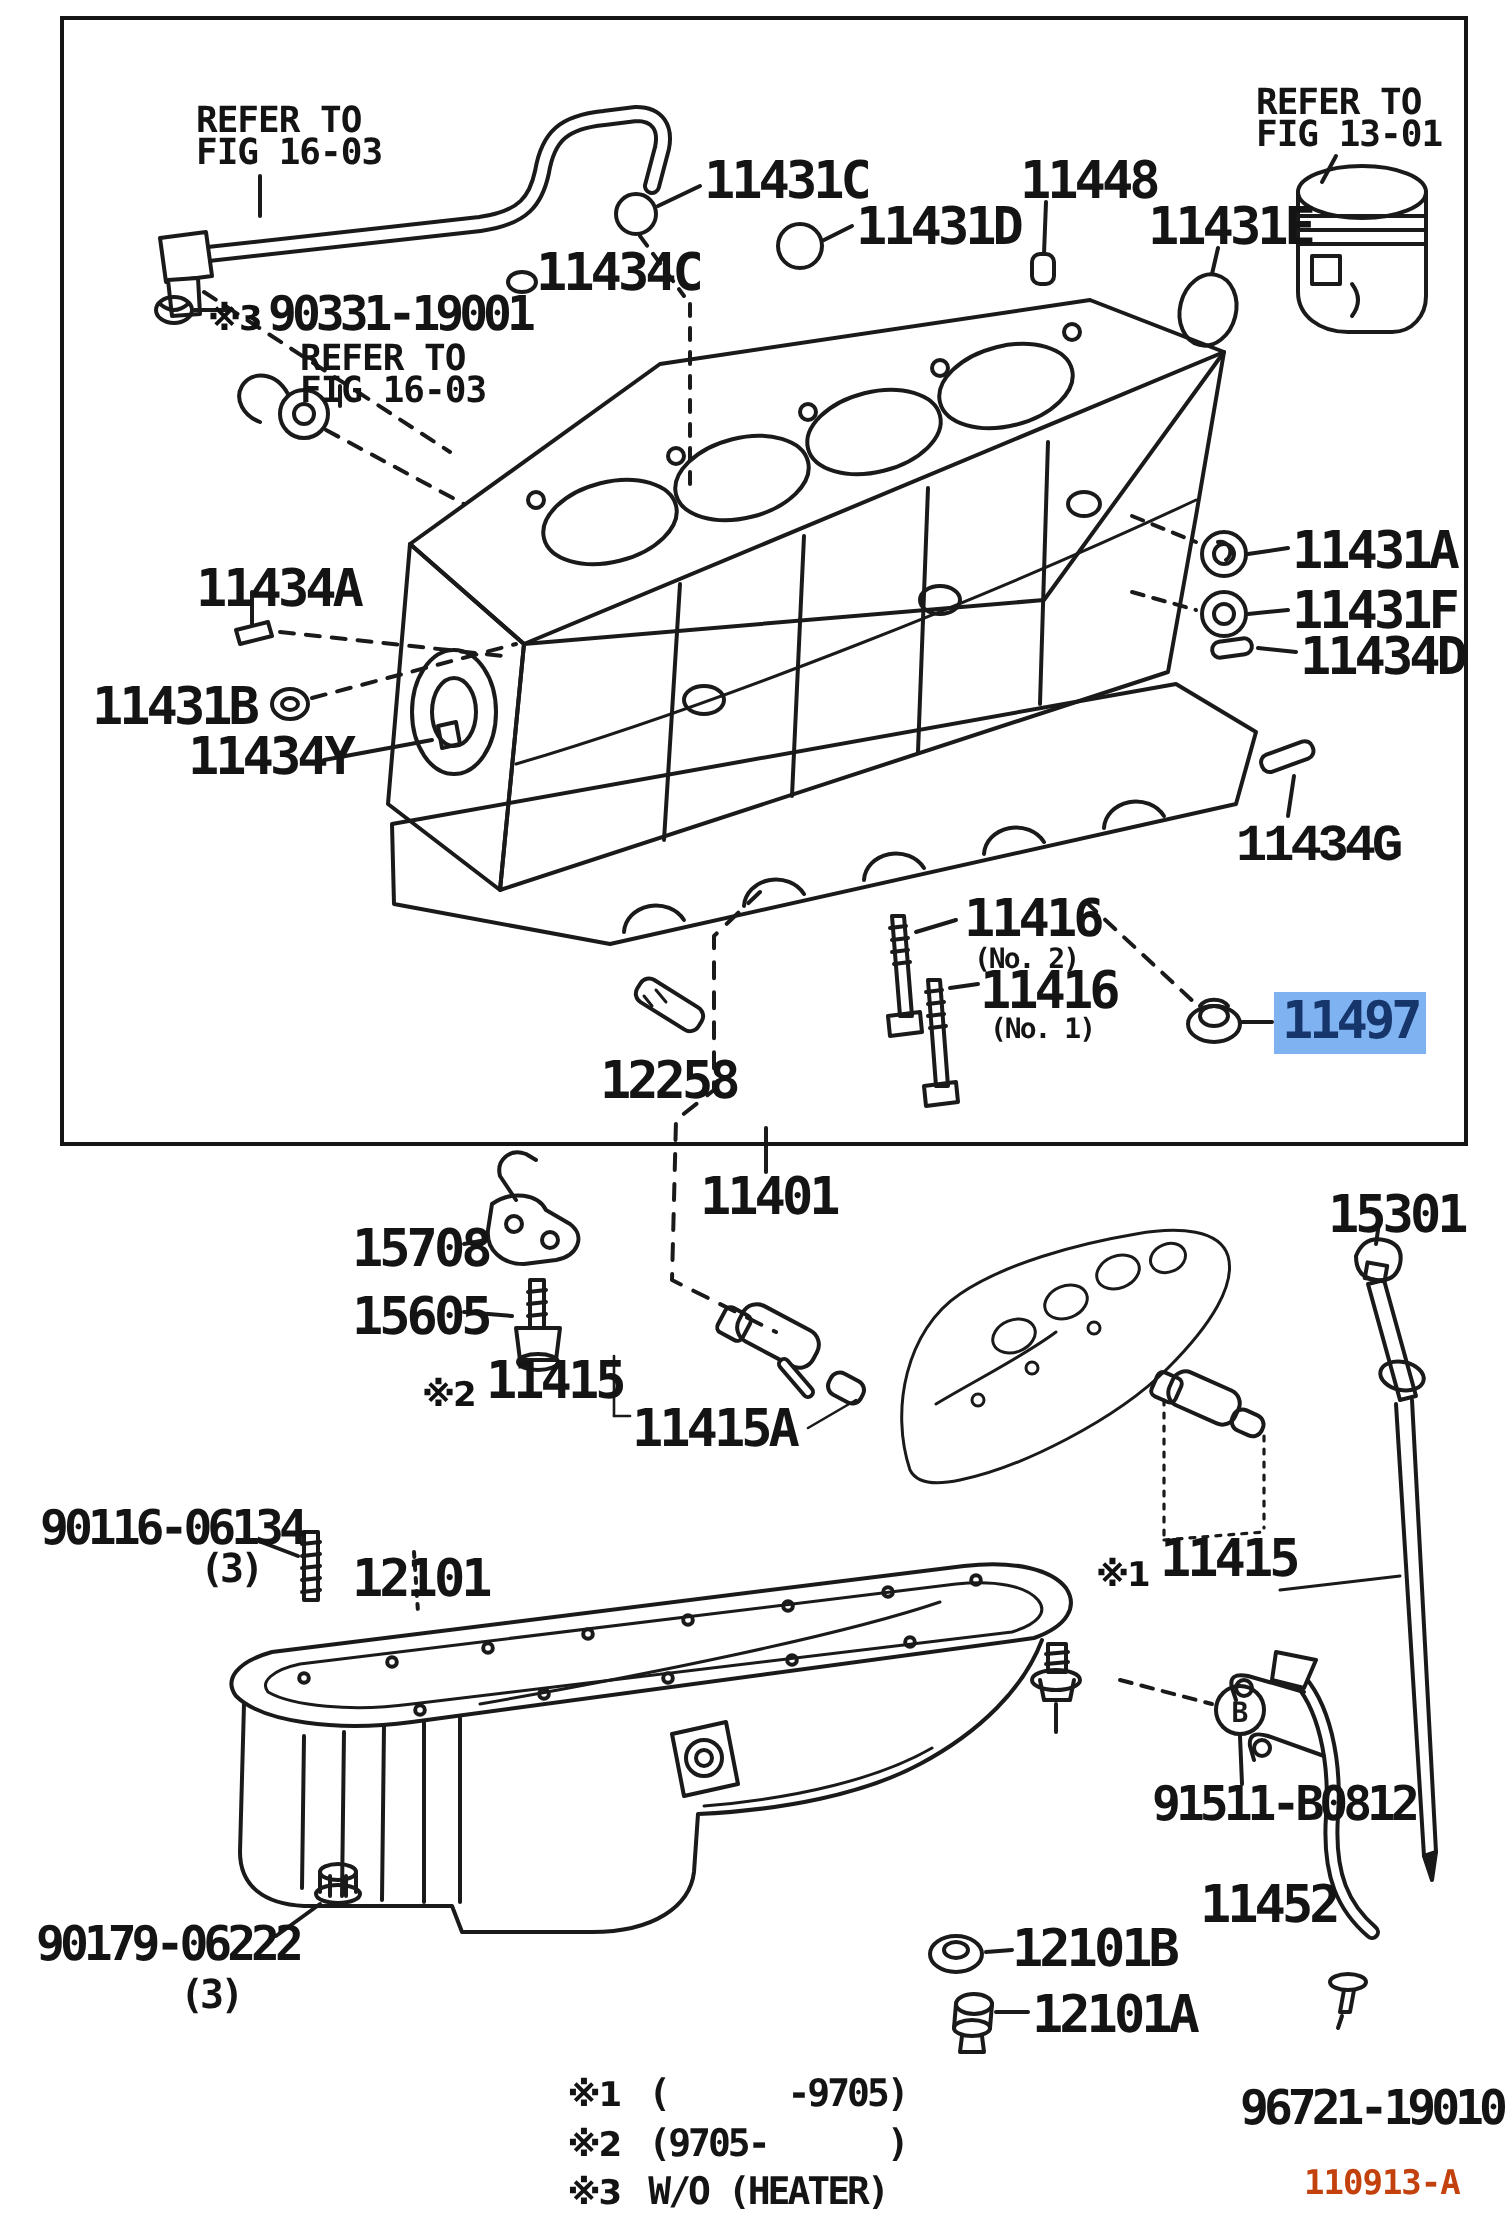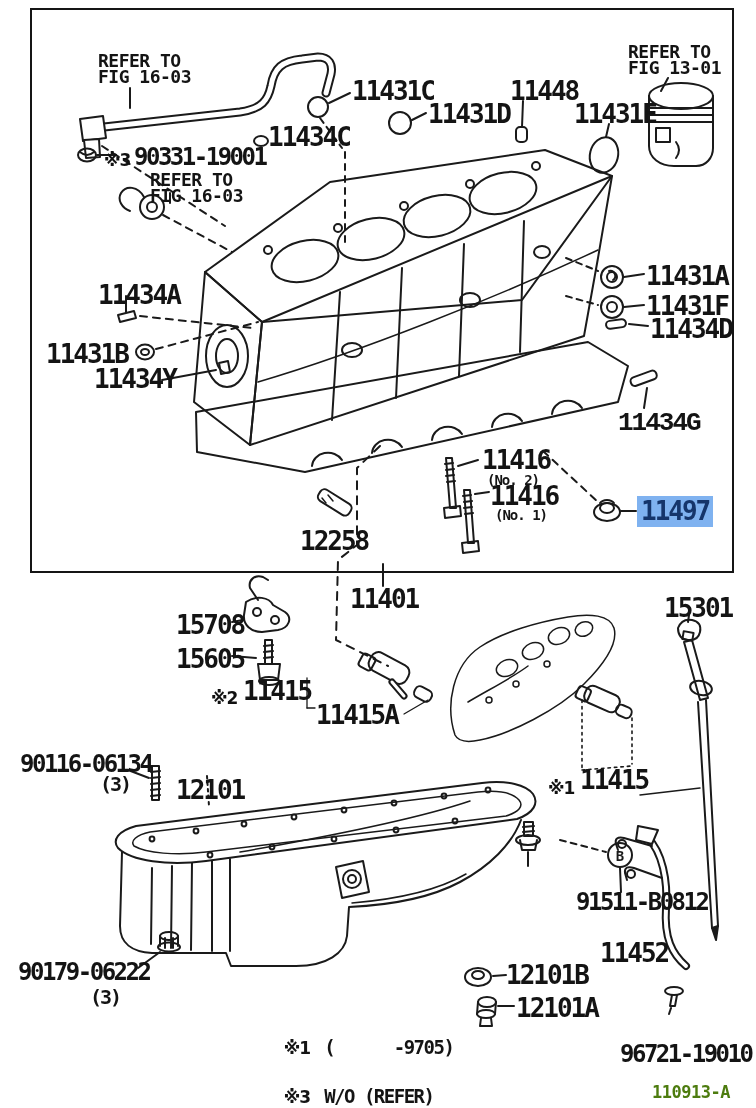--- a/index.html
+++ b/index.html
@@ -10,21 +10,21 @@
   .part{position:absolute;font-weight:bold;font-size:26px;letter-spacing:-2px;white-space:nowrap;line-height:1;color:#141414;}
   .part-sm{font-size:24px;letter-spacing:-2.5px;}
   .ref{position:absolute;font-weight:bold;font-size:18px;letter-spacing:-0.5px;line-height:16px;white-space:nowrap;color:#141414;}
   .sub{position:absolute;font-weight:bold;font-size:14px;letter-spacing:-1px;white-space:nowrap;color:#141414;}
   .marker{font-family:"DejaVu Sans","DejaVu Sans Mono",sans-serif;font-weight:bold;font-size:17px;letter-spacing:-1px;}
   .mk{position:absolute;}
   .qty{position:absolute;font-weight:bold;font-size:20px;letter-spacing:-2px;color:#141414;}
   .hl{background:var(--hl-bg,#7FB2F0);color:var(--hl-fg,#15356B);padding:2px 4px 3px 4px;}
   .note-row{position:absolute;font-weight:bold;font-size:19px;letter-spacing:-1.5px;white-space:pre;color:#141414;}
   .note-row .marker{margin-right:14px;}
-  .doc{position:absolute;font-weight:bold;font-size:17px;letter-spacing:-0.5px;color:#4d7c0f;}
+  .doc{position:absolute;font-weight:bold;font-size:17px;letter-spacing:-0.5px;color:#c2410c;}
 </style>
 </head>
 <body>
 
 <div id="canvas">
 
   <svg id="art" width="756" height="1108" viewBox="0 0 756 1108" fill="none" stroke="#1a1a1a" stroke-width="2" stroke-linecap="round" stroke-linejoin="round">
 
     <g>
       <path d="M95,128 L240,112 C262,109 268,100 271,86 C274,68 282,61 302,59 L318,57 C329,57 333,64 331,74 L326,93" stroke-width="9"></path>
@@ -411,18 +411,21 @@
     <span class="qty" style="left:90px;top:985px;">(3)</span>
   </div>
 
   <div class="part" style="left:506px;top:962px;">12101B</div>
   <div class="part" style="left:516px;top:995px;">12101A</div>
   <div class="part part-sm" style="left:620px;top:1008px;margin-top:34px;">96721-19010</div>
 
   <div class="note-row" style="left:244px;top:1014px;">
     <span class="marker">※1</span><span>(      -9705)</span>
   </div>
+  <div class="note-row" style="left:244px;top:1039px;">
+    <span class="marker">※2</span><span>(9705-      )</span>
+  </div>
   <div class="note-row" style="left:244px;top:1063px;">
-    <span class="marker">※3</span><span>W/O (REFER)</span>
+    <span class="marker">※3</span><span>W/O (HEATER)</span>
   </div>
 
   <div class="doc" style="left:652px;top:1082px;">110913-A</div>
 </div>
 
 </body></html>

